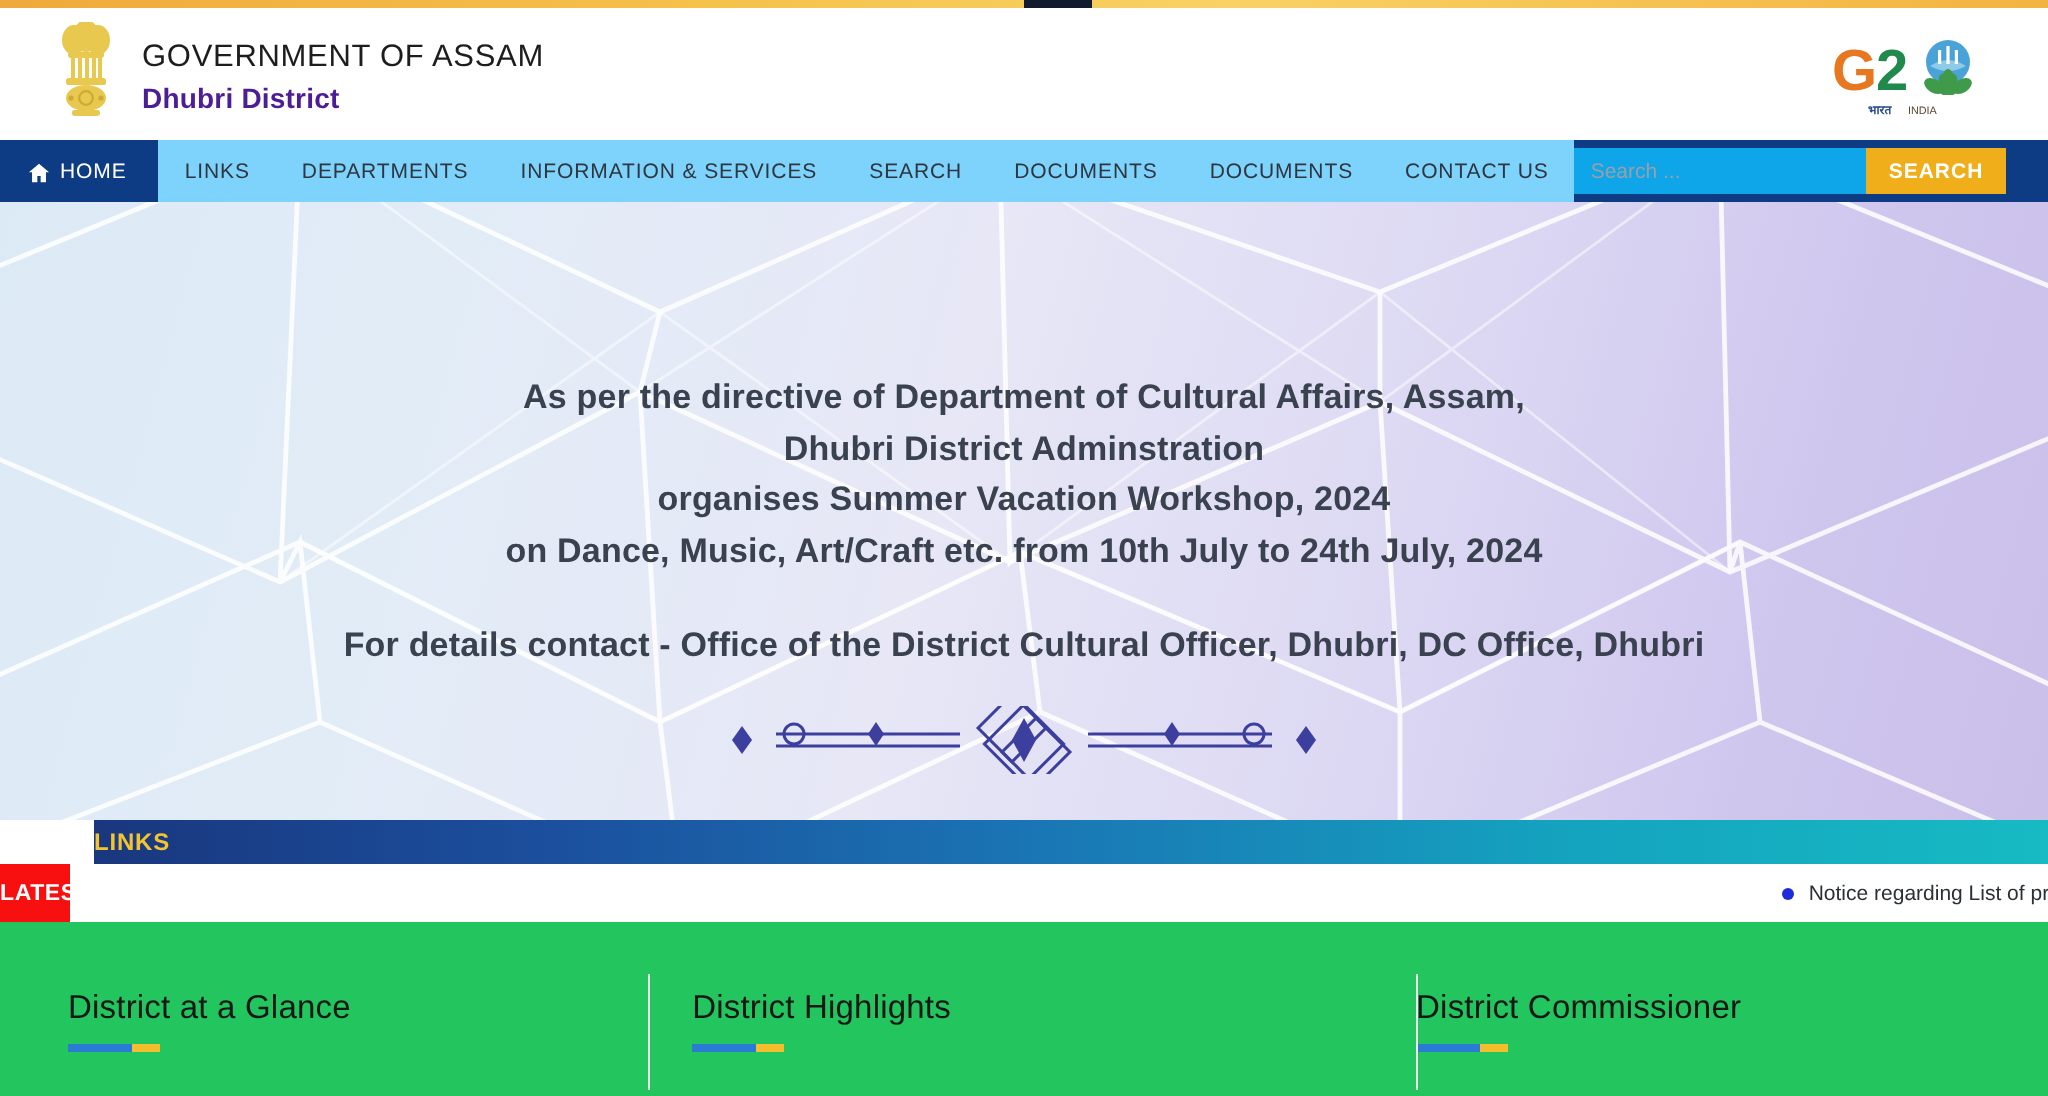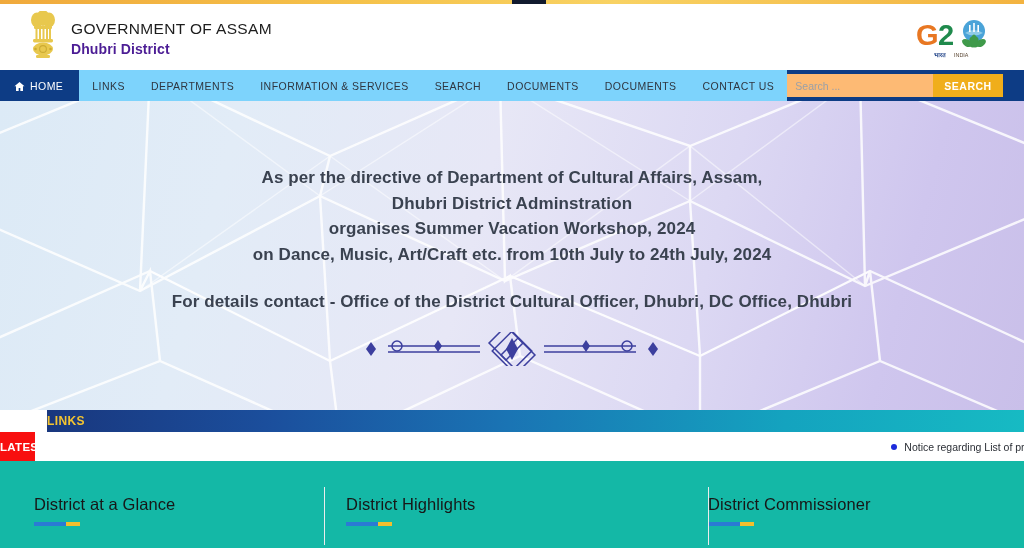--- a/index.html
+++ b/index.html
@@ -50,42 +50,42 @@
   .nav-item {
     display:flex; align-items:center; gap:5px;
     padding:0 13px; font-size:10.5px; letter-spacing:.45px;
     color:#2f3640; white-space:nowrap; cursor:pointer; height:31px;
   }
   .nav-item.active { background:#0d3c85; color:#ffffff; padding:0 16px 0 14px; }
   .home-icon { display:inline-block; width:11px; height:11px; position:relative; top:.5px; }
   .nav-spacer { flex:1; }
   .search-wrap { display:flex; align-items:center; padding-right:44px; }
   .search-input {
-    width:146px; height:23px; border:none; outline:none; background:#fdba74;
+    width:146px; height:23px; border:none; outline:none; background:#0ea5e9;
     font-family:"Liberation Sans", sans-serif; font-size:10.5px; color:#3c4450;
     padding:0 8px;
   }
   .search-input::placeholder { color:#9aa0a8; }
   .search-btn {
     height:23px; border:none; background:#f0ae1b; color:#ffffff;
     font-family:"Liberation Sans", sans-serif; font-size:10.5px; font-weight:bold;
     letter-spacing:.5px; padding:0 11px; cursor:pointer;
   }
 
   
   .hero {
     position:absolute; top:101px; left:0; width:1024px; height:309px;
     overflow:hidden;
     background:linear-gradient(105deg,#dceaf6 0%,#e2ecf7 22%,#e7e7f6 46%,#dcd8f3 68%,#cfc6ee 86%,#c9bfe9 100%);
   }
   .hero-net { position:absolute; inset:0; width:1024px; height:309px; }
   .hero-copy {
     position:absolute; top:0; left:0; width:1024px; height:100%;
     display:flex; flex-direction:column; align-items:center;
-    padding-top:64px;
+    padding-top:85px;
   }
   .hero-line {
     font-size:17px; font-weight:bold; color:#3a4250;
     line-height:25.5px; letter-spacing:.1px; text-align:center;
     white-space:nowrap;
   }
   .hero-contact {
     font-size:17px; font-weight:bold; color:#3a4250;
     margin-top:25px; letter-spacing:.1px; text-align:center; white-space:nowrap;
   }
@@ -120,21 +120,21 @@
     display:flex; align-items:center; gap:7px; white-space:nowrap;
   }
   .marquee-bullet {
     width:6px; height:6px; border-radius:50%; background:#1d2bdb; flex:none;
   }
   .marquee-text { font-size:10.5px; color:#2b2f36; }
 
   
   .panels {
     position:absolute; top:461px; left:0; width:1024px; height:87px;
-    background:#14b8a6; display:flex;
+    background:#22c55e; display:flex;
   }
   .panel { position:relative; padding-top:34px; }
   .panel-1 { width:337px; padding-left:34px; }
   .panel-2 { width:400px; padding-left:22px; }
   .panel-3 { width:330px; }
   .panel-title {
     font-size:16.5px; color:#171717; letter-spacing:.1px; white-space:nowrap;
   }
   .panel-rule { margin-top:8px; display:flex; align-items:center; height:4px; }
   .panel-rule .blue { width:32px; height:4px; background:#2a7bd4; }

